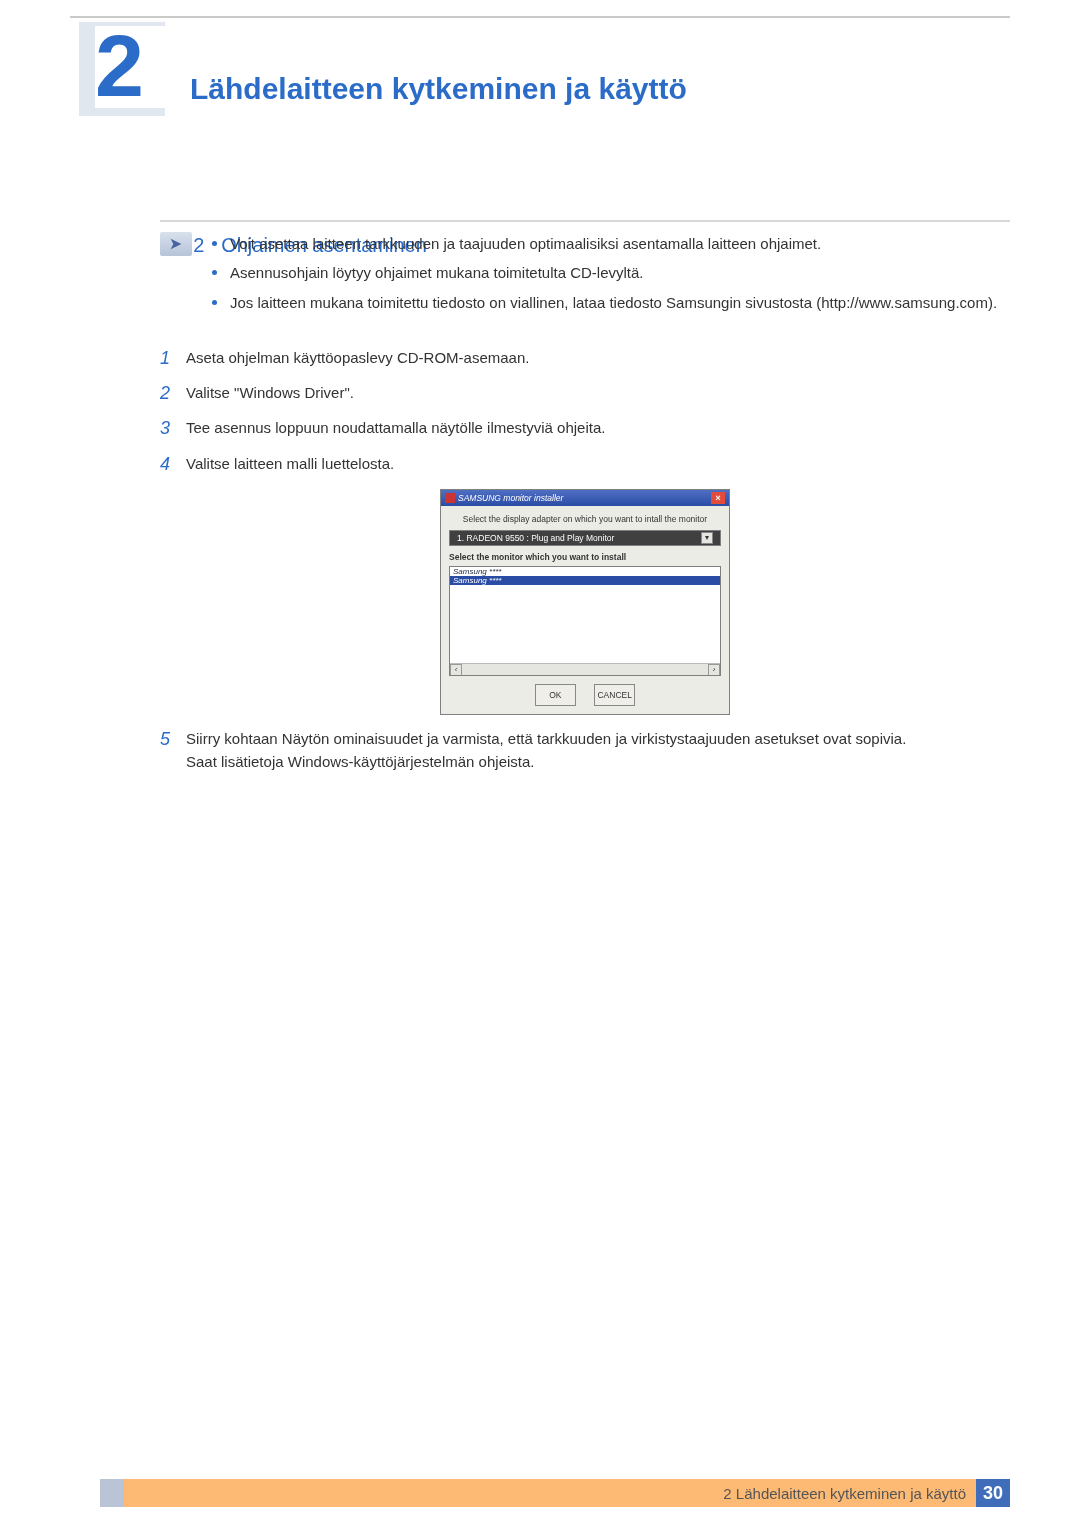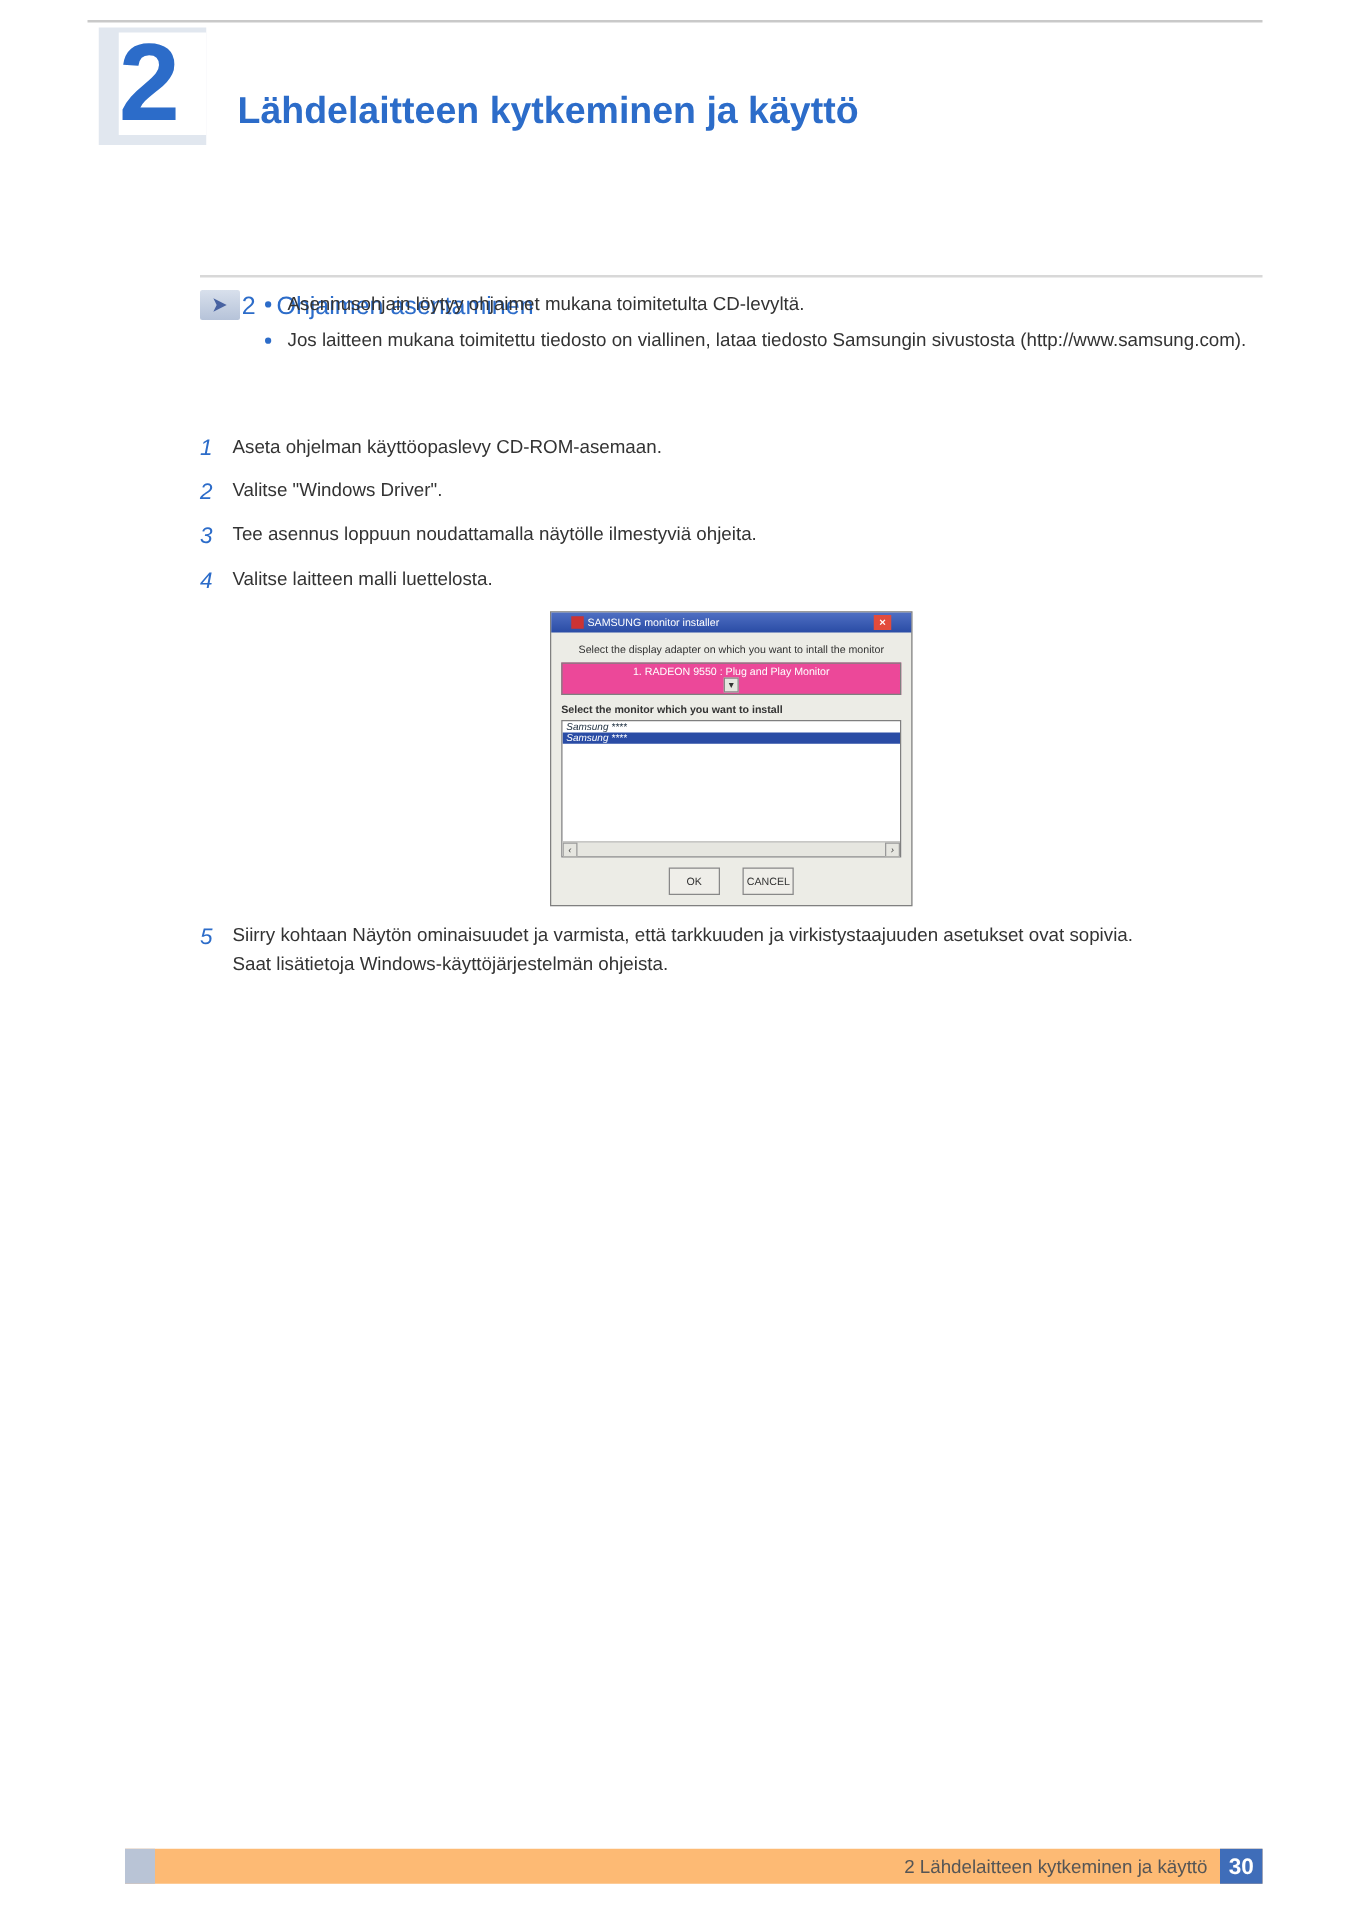--- a/index.html
+++ b/index.html
@@ -136,21 +136,22 @@
     width: 290px;
     background: #ecece6;
     border: 1px solid #808080;
     font-size: 8.5px;
   }
   .inst-titlebar {
     height: 16px;
     background: linear-gradient(#4f6fc3,#2a4ca5);
     display: flex;
     align-items: center;
-    padding: 0 16px;
+    padding: 0 4px;
+    font-style: italic;
   }
   .inst-tb-icon {
     width: 10px; height: 10px;
     background: #c33;
     margin-right: 3px;
   }
   .inst-tb-title {
     color: #fff;
     font-size: 8.5px;
     flex: 1;
@@ -160,28 +161,27 @@
     background: #e34b3b;
     color: #fff;
     text-align: center;
     line-height: 12px;
     font-size: 9px;
     font-weight: bold;
   }
   .inst-body { padding: 8px; }
   .inst-label1 { text-align: center; margin-bottom: 6px; }
   .inst-adapter {
-    background: #ec4899;
+    background: #404040;
     color: #fff;
     border: 1px solid #7f7f7f;
     padding: 1px 7px;
     display: flex;
     justify-content: space-between;
     align-items: center;
-    flex-direction: column;
   }
   .inst-adapter-dd {
     width: 12px; height: 12px;
     background: #e6e6e0;
     border: 1px solid #888;
     text-align: center;
     line-height: 10px;
     font-size: 8px;
     color: #333;
   }
@@ -285,20 +285,21 @@
 </div>
 <div class="section-rule"></div>
 
 <div class="note-area">
   <div class="note-icon">
     <svg viewBox="0 0 24 24">
         <path d="M4 4l16 8-16 8 4-8z" fill="#4862a1"></path>
       </svg>
   </div>
   <ul class="note-list">
+    <li>Voit asettaa laitteen tarkkuuden ja taajuuden optimaalisiksi asentamalla laitteen ohjaimet.</li>
     <li>Asennusohjain löytyy ohjaimet mukana toimitetulta CD-levyltä.</li>
     <li>Jos laitteen mukana toimitettu tiedosto on viallinen, lataa tiedosto Samsungin sivustosta (http://www.samsung.com).</li>
   </ul>
 </div>
 
 <div class="steps">
   <div class="step-row">
     <div class="step-num">1</div>
     <div class="step-text">Aseta ohjelman käyttöopaslevy CD-ROM-asemaan.</div>
   </div>

